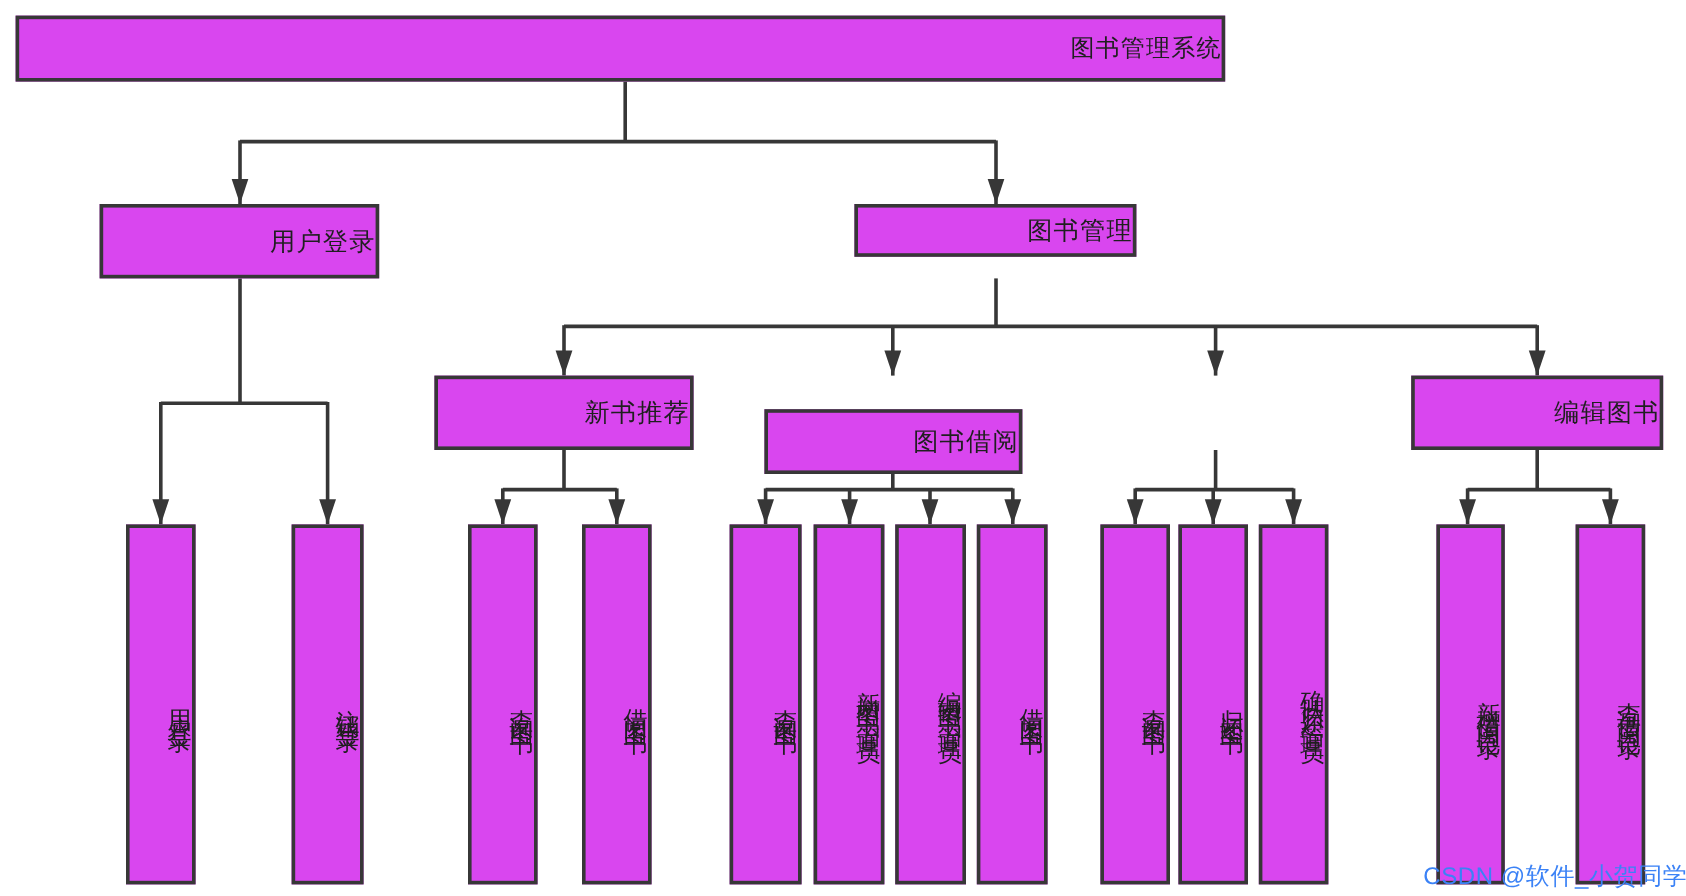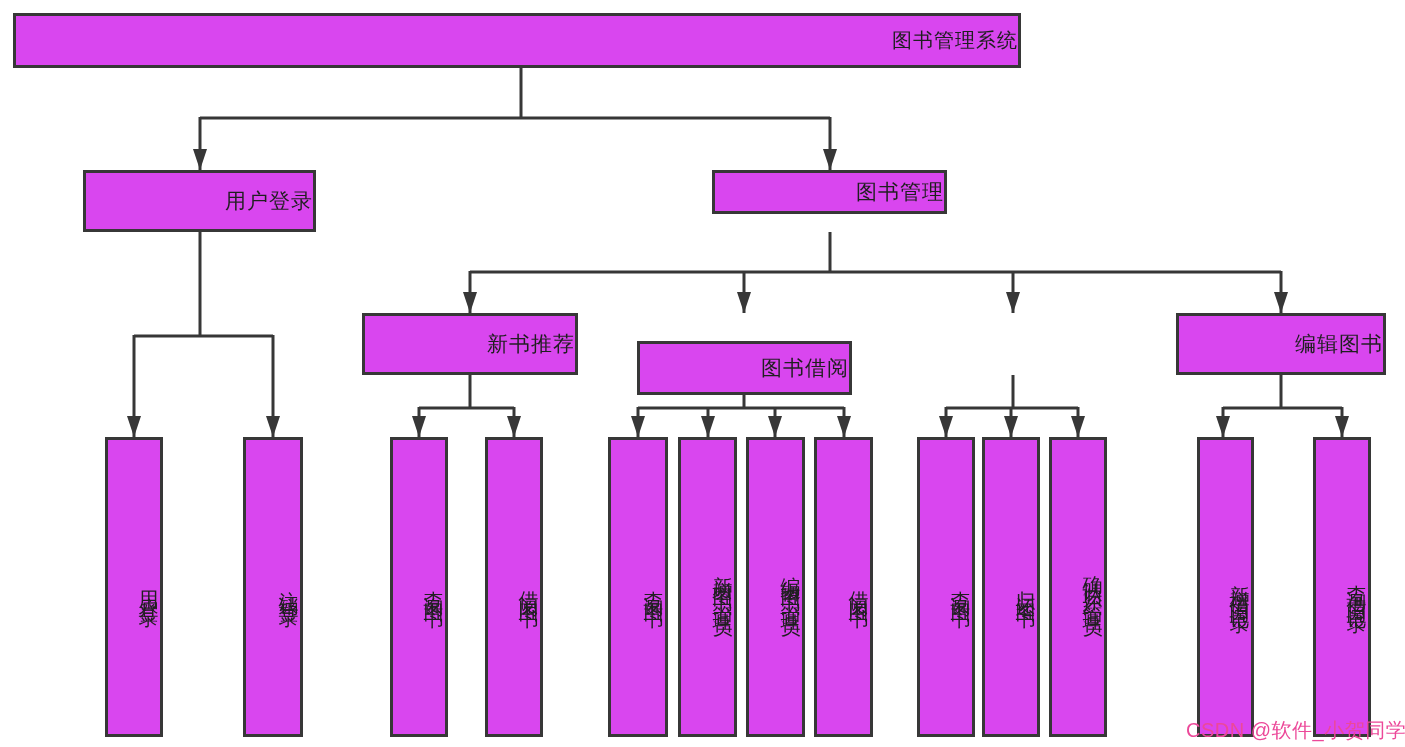--- a/index.html
+++ b/index.html
@@ -16,21 +16,21 @@
     color:#1f1f1f;
   }
   .node.h span{font-size:21px;letter-spacing:1px;white-space:nowrap;}
   .node.root span{font-size:20px;}
   .node.v span{
     writing-mode:vertical-rl;text-orientation:mixed;
     font-size:20px;letter-spacing:6px;line-height:1.1;
   }
   .watermark{
     position:absolute;left:1186px;top:717px;font-size:20px;
-    color:#ec4899;white-space:nowrap;letter-spacing:0.5px;
+    color:#3b82f6;white-space:nowrap;letter-spacing:0.5px;
   }
 </style>
 </head>
 <body>
 
 <div class="canvas">
 
   <svg class="wires" viewBox="0 0 1405 747">
     <defs>
       <marker id="ah" markerUnits="userSpaceOnUse" markerWidth="16" markerHeight="22" refX="8" refY="21" orient="0">

